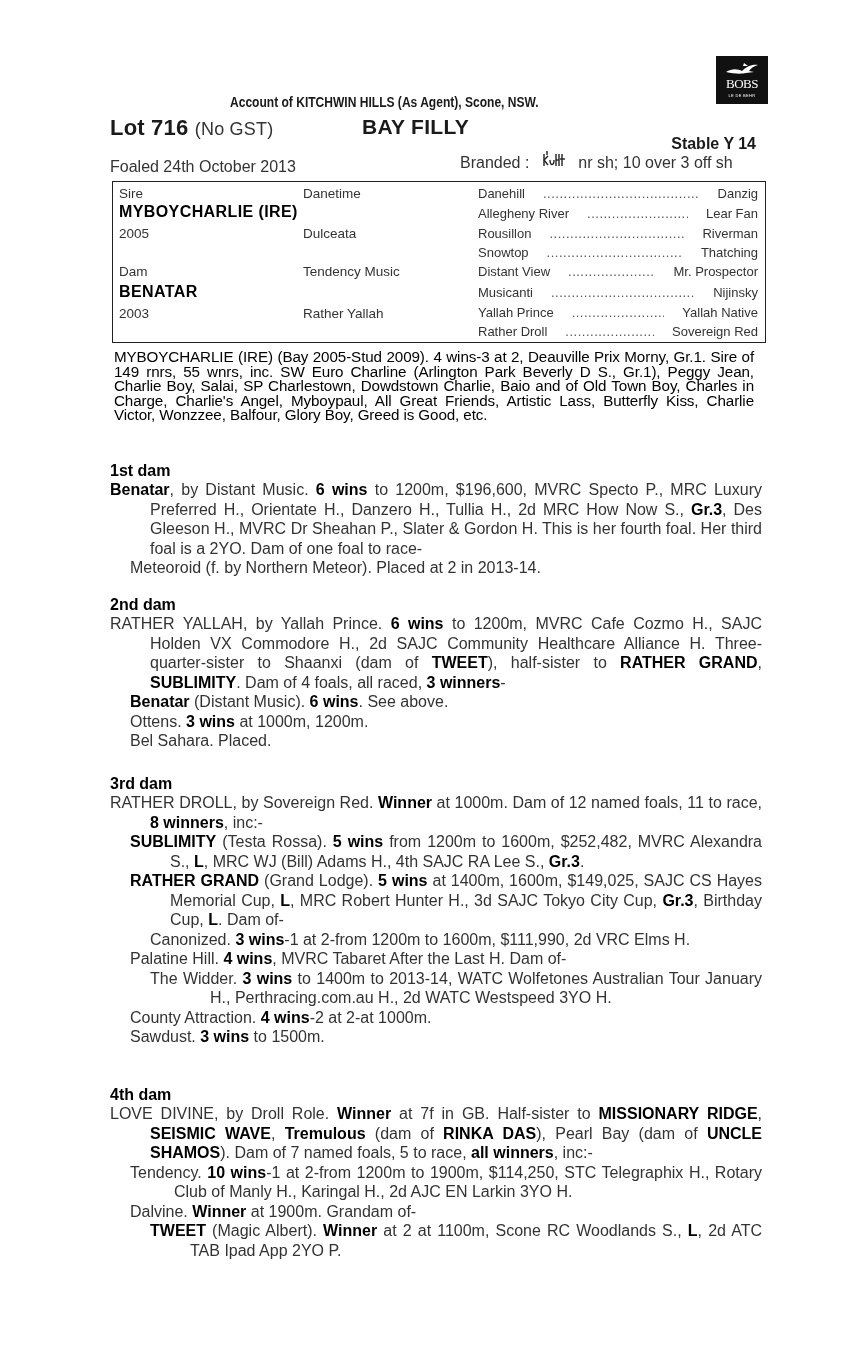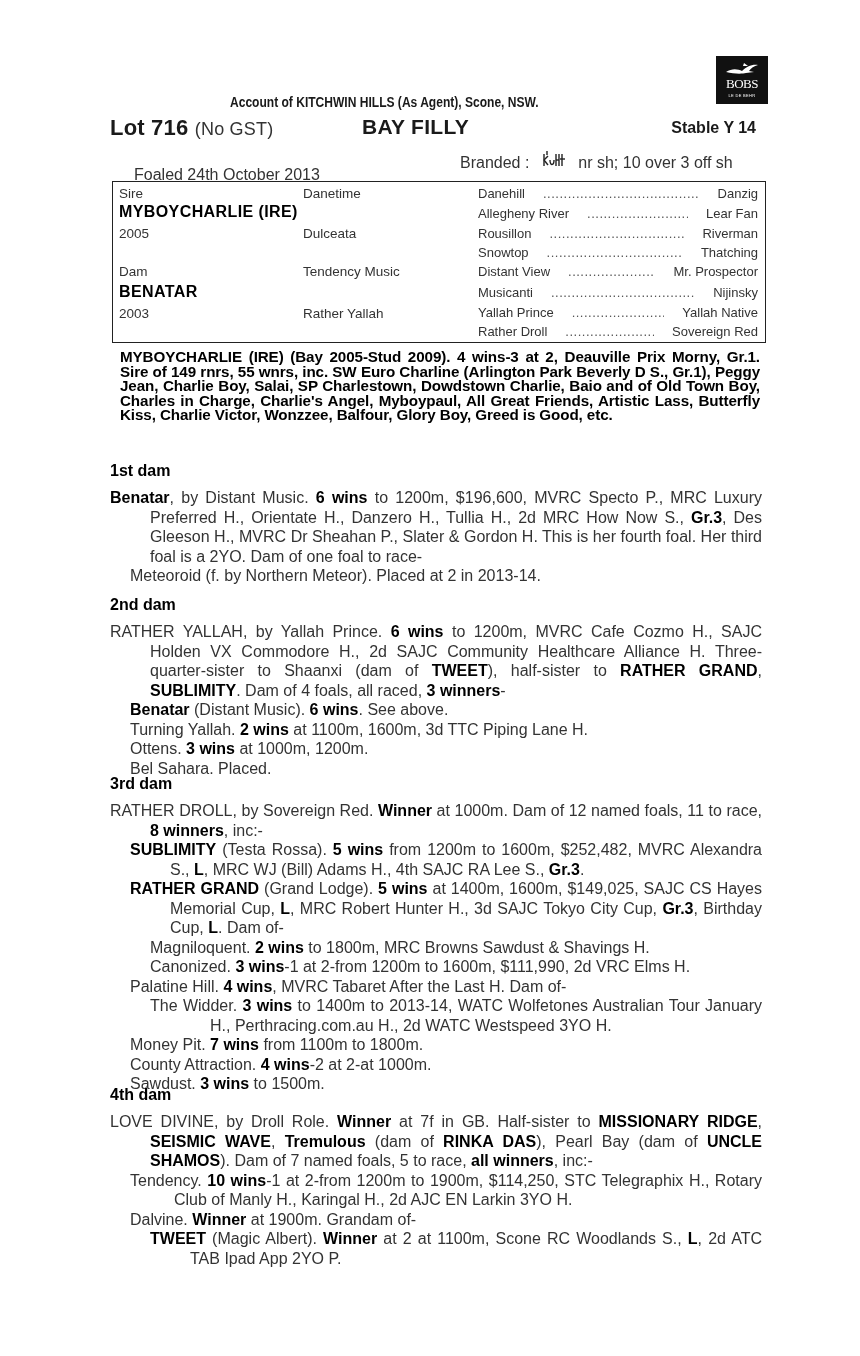--- a/index.html
+++ b/index.html
@@ -12,42 +12,42 @@
   .logo .name { position: absolute; left: 0; right: 0; top: 21px; font-family: "Liberation Serif", serif;
                 font-size: 13px; letter-spacing: -0.5px; line-height: 13px; }
   .logo .sub { position: absolute; left: 0; right: 0; top: 37px; font-size: 4px; letter-spacing: 0.3px; }
 
   .account { position: absolute; left: 230px; top: 94px; font-size: 14px; font-weight: bold;
              transform: scaleX(0.86); transform-origin: left top; white-space: nowrap; }
   .lot-row { position: absolute; left: 110px; top: 115px; width: 650px; height: 30px; }
   .lot { position: absolute; left: 0; top: 0; font-size: 22px; font-weight: bold; letter-spacing: 0.2px; }
   .lot .gst { font-size: 18px; font-weight: normal; color: #333; }
   .title { position: absolute; left: 252px; top: 0; font-size: 21px; font-weight: bold; letter-spacing: 0.3px; }
-  .stable { position: absolute; right: 4px; top: 4px; font-size: 16px; font-weight: bold; }
+  .stable { position: absolute; right: 4px; top: 20px; font-size: 16px; font-weight: bold; }
 
   .foaled-row { position: absolute; left: 110px; top: 150px; width: 650px; font-size: 16px; color: #333; }
-  .foaled { position: absolute; left: 0; top: 16px; margin-left: 24px; }
+  .foaled { position: absolute; left: 0; top: 8px; }
   .branded { position: absolute; left: 350px; top: 0; white-space: nowrap; }
   .brandmark { display: inline-block; width: 26px; height: 22px; vertical-align: -4px; margin: 0 8px 0 6px; }
 
   .pedigree { position: absolute; left: 112px; top: 181px; width: 654px; height: 162px;
               border: 1.5px solid #222; box-sizing: border-box; font-size: 13.5px; color: #333; }
   .pcell { position: absolute; white-space: nowrap; }
   .pcell.bold { font-weight: 900; font-size: 16px; color: #000; letter-spacing: 0.4px; }
   .anc { position: absolute; left: 365px; width: 280px; display: flex; font-size: 13px; white-space: nowrap; gap: 16px; }
   .anc .dots { flex: 1; overflow: hidden; margin: 0 2px; color: #555; }
   .anc .dots::after { content: "................................................................................................................................"; letter-spacing: 0.5px; }
 
-  .sire-summary { position: absolute; left: 120px; top: 350px; width: 640px; font-size: 15.2px; font-weight: 700;
+  .sire-summary { position: absolute; left: 114px; top: 350px; width: 640px; font-size: 15.2px; font-weight: 400;
                   line-height: 14.6px; text-align: justify; color: #000; letter-spacing: -0.1px; }
 
   .section { position: absolute; left: 110px; width: 652px; font-size: 16px; color: #333; line-height: 19.5px; }
   .sec-h { font-weight: 900; font-size: 16px; color: #000; line-height: 18px; }
   .p { text-align: justify; }
-  .hang0 { padding-left: 40px; text-indent: -40px; margin-top: 8px; }
+  .hang0 { padding-left: 40px; text-indent: -40px; }
   .hang1 { padding-left: 60px; text-indent: -40px; }
   .hang2 { padding-left: 80px; text-indent: -40px; }
   .hang3 { padding-left: 100px; text-indent: -60px; }
   .hang1b { padding-left: 64px; text-indent: -44px; }
   b, .bw { font-weight: 900; color: #000; }
 </style>
 </head>
 <body>
 
 <div class="logo">
@@ -151,34 +151,31 @@
 
 <div class="section" style="top:462px">
     <div class="sec-h">1st dam</div>
     <div class="p hang0"><span class="bw">Benatar</span><span>, by Distant Music. </span><span class="bw">6 wins</span><span> to 1200m, $196,600, MVRC Specto P., MRC Luxury Preferred H., Orientate H., Danzero H., Tullia H., 2d MRC How Now S., </span><span class="bw">Gr.3</span><span>, Des Gleeson H., MVRC Dr Sheahan P., Slater &amp; Gordon H. This is her fourth foal. Her third foal is a 2YO. Dam of one foal to race-</span></div>
     <div class="p hang1"><span>Meteoroid (f. by Northern Meteor). Placed at 2 in 2013-14.</span></div>
   </div>
 <div class="section" style="top:596px">
     <div class="sec-h">2nd dam</div>
     <div class="p hang0"><span>RATHER YALLAH, by Yallah Prince. </span><span class="bw">6 wins</span><span> to 1200m, MVRC Cafe Cozmo H., SAJC Holden VX Commodore H., 2d SAJC Community Healthcare Alliance H. Three-quarter-sister to Shaanxi (dam of </span><span class="bw">TWEET</span><span>), half-sister to </span><span class="bw">RATHER GRAND</span><span>, </span><span class="bw">SUBLIMITY</span><span>. Dam of 4 foals, all raced, </span><span class="bw">3 winners</span><span>-</span></div>
     <div class="p hang1"><span class="bw">Benatar</span><span> (Distant Music). </span><span class="bw">6 wins</span><span>. See above.</span></div>
-    <div class="p hang1"><span>Turning Yallah. </span><span class="bw">2 wins</span><span> at 1100m, 1600m, 3d TTC Piping Lane H.</span></div>
     <div class="p hang1"><span>Ottens. </span><span class="bw">3 wins</span><span> at 1000m, 1200m.</span></div>
     <div class="p hang1"><span>Bel Sahara. Placed.</span></div>
   </div>
 <div class="section" style="top:775px">
     <div class="sec-h">3rd dam</div>
     <div class="p hang0"><span>RATHER DROLL, by Sovereign Red. </span><span class="bw">Winner</span><span> at 1000m. Dam of 12 named foals, 11 to race, </span><span class="bw">8 winners</span><span>, inc:-</span></div>
     <div class="p hang1"><span class="bw">SUBLIMITY</span><span> (Testa Rossa). </span><span class="bw">5 wins</span><span> from 1200m to 1600m, $252,482, MVRC Alexandra S., </span><span class="bw">L</span><span>, MRC WJ (Bill) Adams H., 4th SAJC RA Lee S., </span><span class="bw">Gr.3</span><span>.</span></div>
     <div class="p hang1"><span class="bw">RATHER GRAND</span><span> (Grand Lodge). </span><span class="bw">5 wins</span><span> at 1400m, 1600m, $149,025, SAJC CS Hayes Memorial Cup, </span><span class="bw">L</span><span>, MRC Robert Hunter H., 3d SAJC Tokyo City Cup, </span><span class="bw">Gr.3</span><span>, Birthday Cup, </span><span class="bw">L</span><span>. Dam of-</span></div>
-    <div class="p hang2"><span>Magniloquent. </span><span class="bw">2 wins</span><span> to 1800m, MRC Browns Sawdust &amp; Shavings H.</span></div>
     <div class="p hang2"><span>Canonized. </span><span class="bw">3 wins</span><span>-1 at 2-from 1200m to 1600m, $111,990, 2d VRC Elms H.</span></div>
     <div class="p hang1"><span>Palatine Hill. </span><span class="bw">4 wins</span><span>, MVRC Tabaret After the Last H. Dam of-</span></div>
     <div class="p hang3"><span>The Widder. </span><span class="bw">3 wins</span><span> to 1400m to 2013-14, WATC Wolfetones Australian Tour January H., Perthracing.com.au H., 2d WATC Westspeed 3YO H.</span></div>
-    <div class="p hang1"><span>Money Pit. </span><span class="bw">7 wins</span><span> from 1100m to 1800m.</span></div>
     <div class="p hang1"><span>County Attraction. </span><span class="bw">4 wins</span><span>-2 at 2-at 1000m.</span></div>
     <div class="p hang1"><span>Sawdust. </span><span class="bw">3 wins</span><span> to 1500m.</span></div>
   </div>
 <div class="section" style="top:1086px">
     <div class="sec-h">4th dam</div>
     <div class="p hang0"><span>LOVE DIVINE, by Droll Role. </span><span class="bw">Winner</span><span> at 7f in GB. Half-sister to </span><span class="bw">MISSIONARY RIDGE</span><span>, </span><span class="bw">SEISMIC WAVE</span><span>, </span><span class="bw">Tremulous</span><span> (dam of </span><span class="bw">RINKA DAS</span><span>), Pearl Bay (dam of </span><span class="bw">UNCLE SHAMOS</span><span>). Dam of 7 named foals, 5 to race, </span><span class="bw">all winners</span><span>, inc:-</span></div>
     <div class="p hang1b"><span>Tendency. </span><span class="bw">10 wins</span><span>-1 at 2-from 1200m to 1900m, $114,250, STC Telegraphix H., Rotary Club of Manly H., Karingal H., 2d AJC EN Larkin 3YO H.</span></div>
     <div class="p hang1"><span>Dalvine. </span><span class="bw">Winner</span><span> at 1900m. Grandam of-</span></div>
     <div class="p hang2"><span class="bw">TWEET</span><span> (Magic Albert). </span><span class="bw">Winner</span><span> at 2 at 1100m, Scone RC Woodlands S., </span><span class="bw">L</span><span>, 2d ATC TAB Ipad App 2YO P.</span></div>
   </div>

